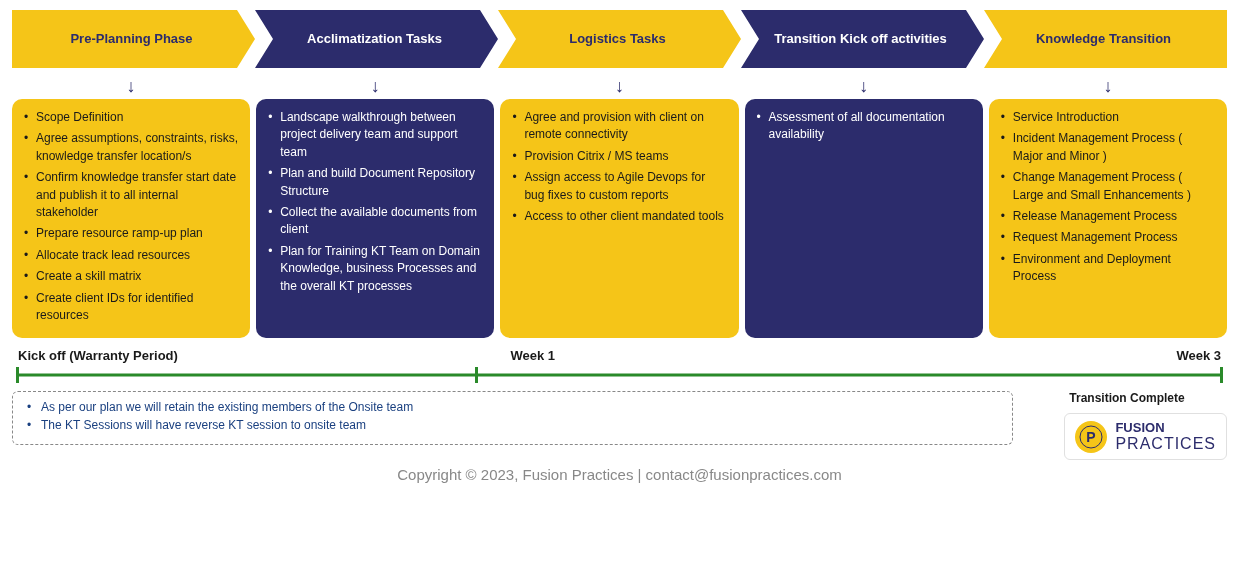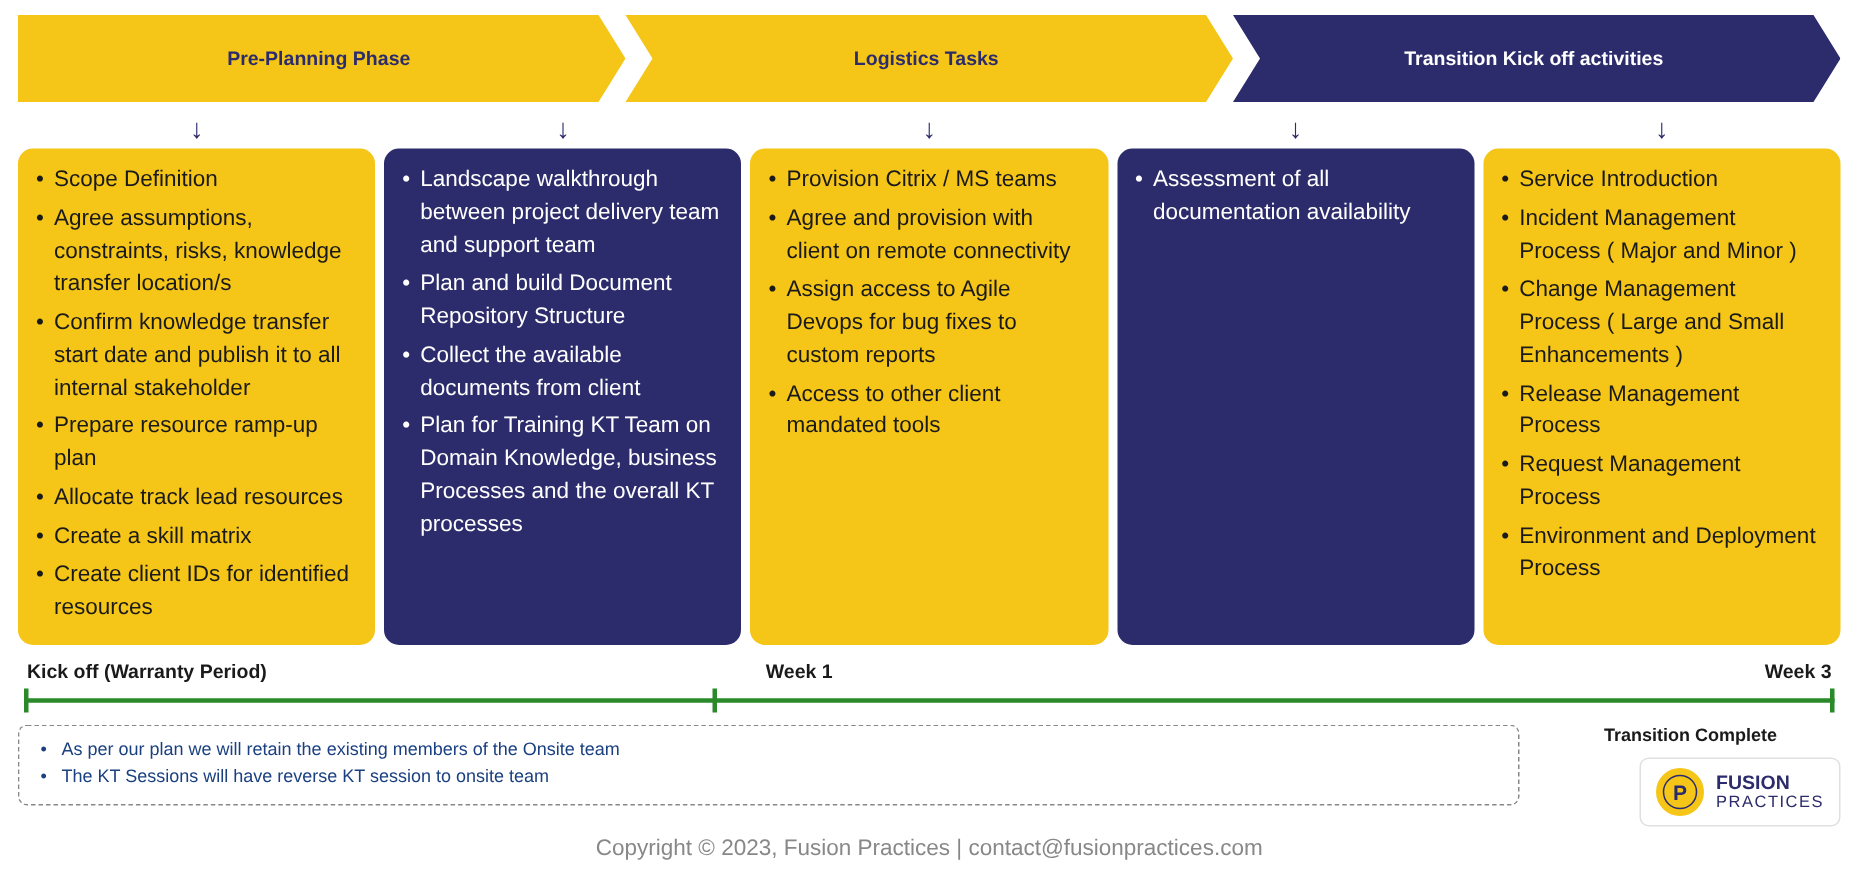--- a/index.html
+++ b/index.html
@@ -53,21 +53,21 @@
     .cards-row {
       display: flex;
       gap: 6px;
       margin-bottom: 10px;
     }
 
     .card {
       flex: 1;
       border-radius: 10px;
       padding: 10px 12px;
-      font-size: 15px;
+      font-size: 12px;
       line-height: 1.45;
       position: relative;
     }
     .card.yellow {
       background: #F5C518;
       color: #1a1a1a;
     }
     .card.dark {
       background: #2c2c6c;
       color: #fff;
@@ -205,21 +205,21 @@
     .logo-text {
       display: flex;
       flex-direction: column;
     }
     .logo-text .fusion {
       font-weight: bold;
       font-size: 13px;
       color: #2c2c6c;
     }
     .logo-text .practices {
-      font-size: 11px;
+      font-size: 16px;
       color: #2c2c6c;
       letter-spacing: 1px;
     }
 
     
     .footer {
       text-align: center;
       font-size: 15px;
       color: #888;
       margin-top: 6px;
@@ -233,29 +233,35 @@
 <body>
 
 <div class="main-container">
 
   <div class="phases-row">
 
     <div class="phase-arrow yellow" style="clip-path: polygon(0% 0%, calc(100% - 18px) 0%, 100% 50%, calc(100% - 18px) 100%, 0% 100%);">
       <span class="phase-header-text">Pre-Planning Phase</span>
     </div>
 
+    <div class="phase-arrow dark">
+      <span class="phase-header-text">Acclimatization Tasks</span>
+    </div>
 
     <div class="phase-arrow yellow">
       <span class="phase-header-text">Logistics Tasks</span>
     </div>
 
     <div class="phase-arrow dark">
       <span class="phase-header-text">Transition Kick off activities</span>
     </div>
 
+    <div class="phase-arrow yellow" style="clip-path: polygon(0% 0%, 100% 0%, 100% 100%, 0% 100%, 18px 50%);">
+      <span class="phase-header-text">Knowledge Transition</span>
+    </div>
 
   </div>
 
   <div class="cards-row">
 
     <div style="flex:1; display:flex; flex-direction:column;">
       <div class="down-arrow">↓</div>
       <div class="card yellow">
         <ul>
           <li>Scope Definition</li>
@@ -278,22 +284,22 @@
           <li>Collect the available documents from client</li>
           <li>Plan for Training KT Team on Domain Knowledge, business Processes and the overall KT processes</li>
         </ul>
       </div>
     </div>
 
     <div style="flex:1; display:flex; flex-direction:column;">
       <div class="down-arrow">↓</div>
       <div class="card yellow">
         <ul>
+          <li>Agree and provision with client on remote connectivity</li>
           <li>Provision Citrix / MS teams</li>
-          <li>Agree and provision with client on remote connectivity</li>
           <li>Assign access to Agile Devops for bug fixes to custom reports</li>
           <li>Access to other client mandated tools</li>
         </ul>
       </div>
     </div>
 
     <div style="flex:1; display:flex; flex-direction:column;">
       <div class="down-arrow">↓</div>
       <div class="card dark">
         <ul>

